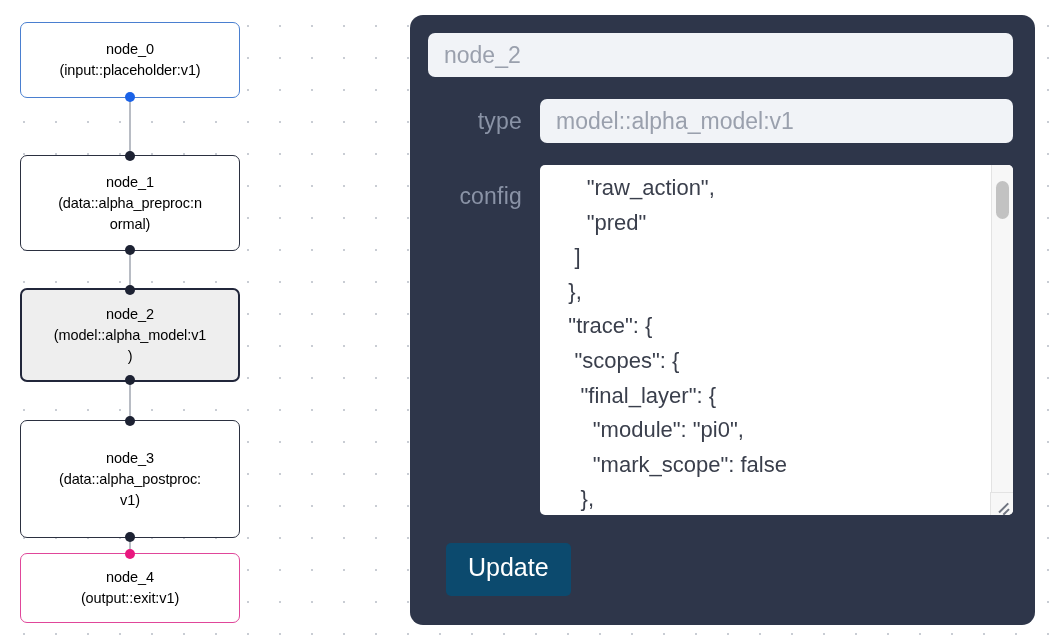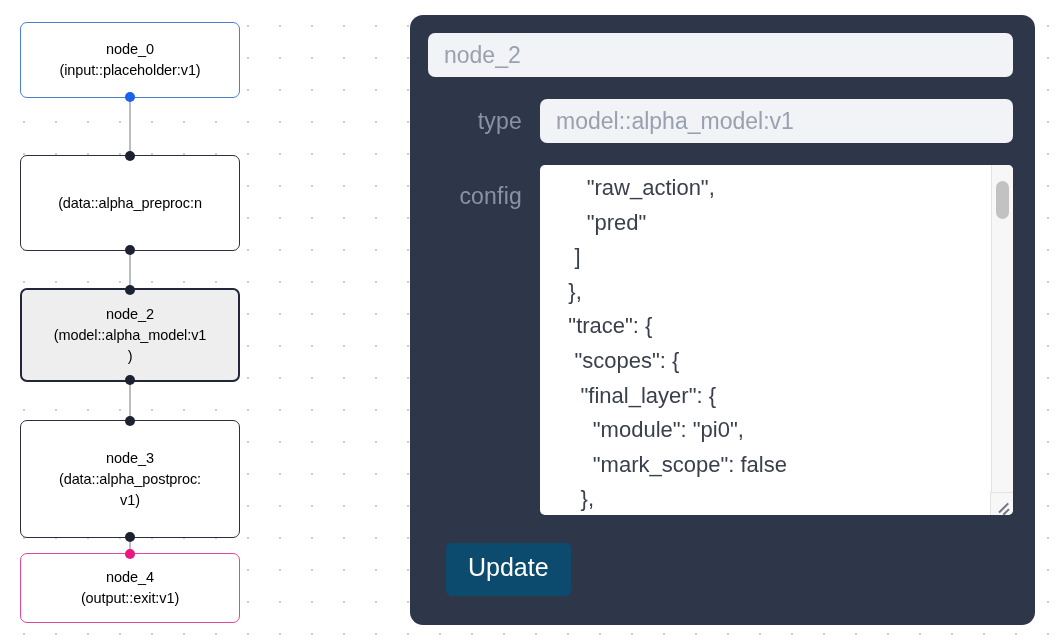--- a/index.html
+++ b/index.html
@@ -250,21 +250,23 @@
     <div class="edge-line" id="edge-3-4"></div>
 
     <div class="node is-input" id="node-0">
       <span class="nline">node_0</span>
       <span class="nline">(input::placeholder:v1)</span>
       <span class="handle bottom blue"></span>
     </div>
 
     <div class="node" id="node-1">
       <span class="handle top"></span>
+      <span class="nline">node_1</span>
       <span class="nline">(data::alpha_preproc:n</span>
+      <span class="nline">ormal)</span>
       <span class="handle bottom"></span>
     </div>
 
     <div class="node is-selected" id="node-2">
       <span class="handle top"></span>
       <span class="nline">node_2</span>
       <span class="nline">(model::alpha_model:v1</span>
       <span class="nline">)</span>
       <span class="handle bottom"></span>
     </div>

